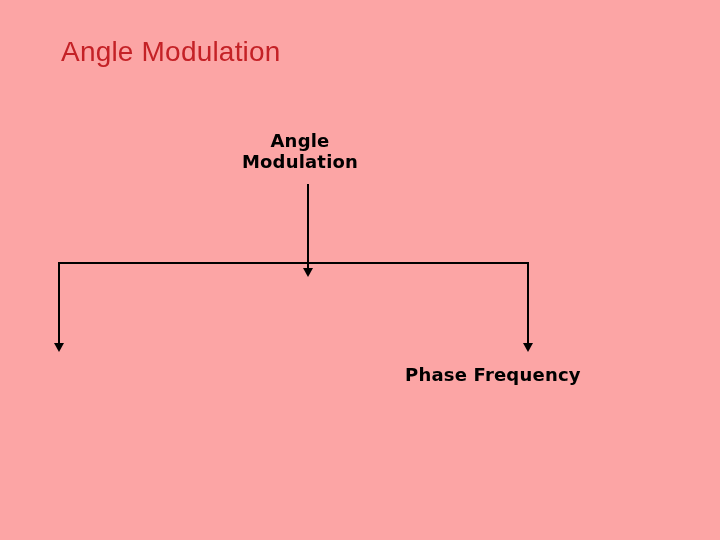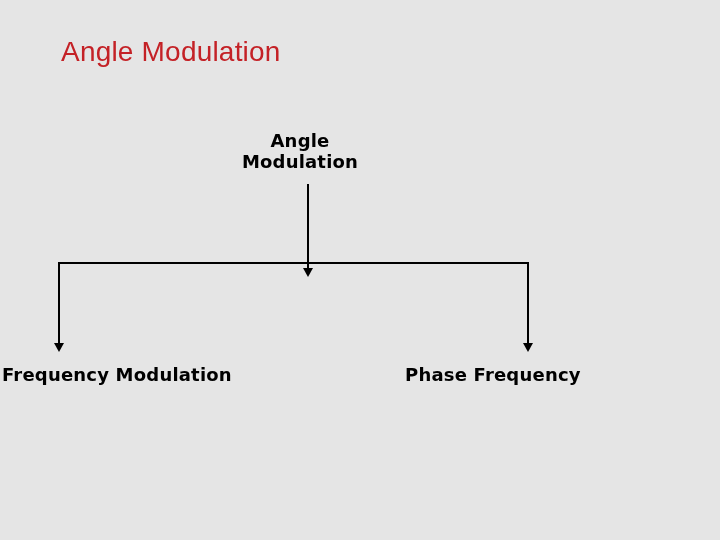--- a/index.html
+++ b/index.html
@@ -4,21 +4,21 @@
 <style>
   html, body {
     margin: 0;
     padding: 0;
     background: #888;
   }
   .slide {
     position: relative;
     width: 720px;
     height: 540px;
-    background: #e5e5e5;
+    background: #fca5a5;
     overflow: hidden;
     font-family: "DejaVu Sans", sans-serif;
   }
   .slide-title {
     position: absolute;
     left: 61px;
     top: 36px;
     margin: 0;
     font-family: "Liberation Sans", sans-serif;
     font-size: 28px;
@@ -73,17 +73,16 @@
 
     <line x1="58" y1="263" x2="529" y2="263" stroke="#000" stroke-width="2"></line>
 
     <line x1="59" y1="262" x2="59" y2="344" stroke="#000" stroke-width="2"></line>
     <polygon points="54,343 64,343 59,352" fill="#000"></polygon>
 
     <line x1="528" y1="262" x2="528" y2="344" stroke="#000" stroke-width="2"></line>
     <polygon points="523,343 533,343 528,352" fill="#000"></polygon>
   </svg>
 
-  <div class="node-label leaf-node leaf-left">Frequency Modulation</div>
 
   <div class="node-label leaf-node leaf-right">Phase Frequency</div>
 
 </div>
 
 </body></html>

